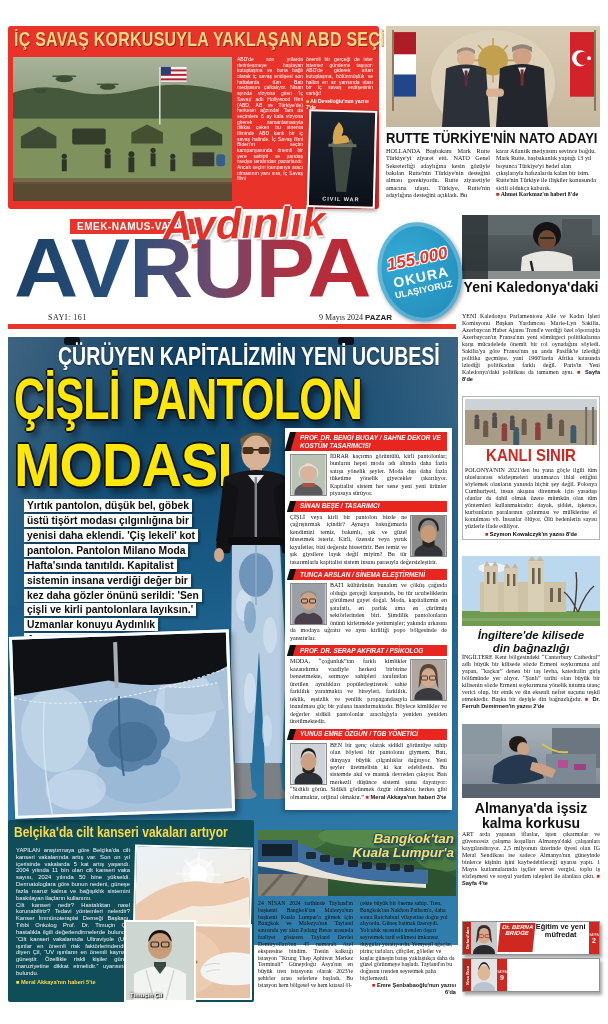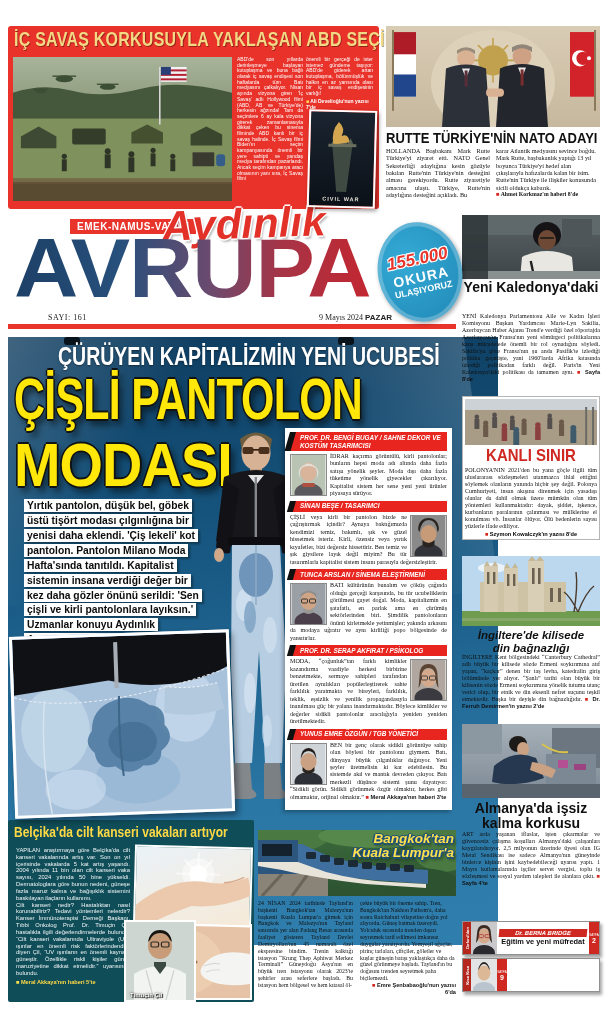--- a/index.html
+++ b/index.html
@@ -55,21 +55,21 @@
          background:radial-gradient(circle at 35% 35%,#35aad6,#1f87b5);
          box-shadow:inset 0 0 0 4px rgba(255,255,255,.25),1px 2px 4px rgba(0,0,0,.35);
          display:flex;flex-direction:column;align-items:center;justify-content:center;}
   .stamp-num{font-size:17px;font-weight:900;font-style:italic;color:#e8342b;
              text-shadow:1px 1px 0 #fff,-1px -1px 0 #fff,1px -1px 0 #fff,-1px 1px 0 #fff;}
   .stamp-l2{font-size:14px;font-weight:900;color:#fff;letter-spacing:1px;}
   .stamp-l3{font-size:9px;font-weight:900;color:#fff;}
 
   
   .feature{left:8px;top:337px;width:450px;height:608px;overflow:hidden;
-           background:linear-gradient(175deg,#0e3c5f 0%,#175781 35%,#2a76a4 75%,#2f7fae 100%);padding-left:40px;}
+           background:linear-gradient(175deg,#0e3c5f 0%,#175781 35%,#2a76a4 75%,#2f7fae 100%);}
   .beam1{position:absolute;left:-30px;top:-40px;width:250px;height:320px;
          background:linear-gradient(115deg,rgba(255,255,255,.25),rgba(255,255,255,0) 55%);transform:rotate(8deg);}
   .beam2{position:absolute;left:220px;top:-50px;width:250px;height:320px;
          background:linear-gradient(245deg,rgba(255,255,255,.22),rgba(255,255,255,0) 55%);transform:rotate(-8deg);}
   .lamp{position:absolute;width:16px;height:8px;border-radius:3px;background:#08131c;}
   .f-over{left:50px;top:5px;font-size:25px;font-weight:700;color:#fff;transform:scaleX(.78);
           transform-origin:0 0;white-space:nowrap;text-shadow:0 1px 2px rgba(0,0,0,.4);}
   .f-h{font-weight:900;color:#ffe70a;white-space:nowrap;transform:scaleX(.74);transform-origin:0 0;letter-spacing:-1px;
        text-shadow:2px 0 #101314,-2px 0 #101314,0 2px #101314,0 -2px #101314,5px 6px 8px rgba(0,0,0,.55);}
   .f-h1{left:6px;top:28px;font-size:58px;}
@@ -109,21 +109,21 @@
   .kilise-h{top:629px;font-size:11.5px;line-height:1.1;font-style:italic;}
   .almanya-h{top:801px;font-size:14px;line-height:1.05;}
 
   
   .colbox{position:absolute;left:462px;width:138px;height:34px;display:flex;background:#fff;
           border:1px solid #909090;box-shadow:2px 3px 3px rgba(0,0,0,.35);box-sizing:border-box;}
   .cb-side{width:8px;background:#b5271d;display:flex;align-items:center;justify-content:center;}
   .cb-side span{writing-mode:vertical-rl;transform:rotate(180deg);font-size:4.2px;font-weight:700;color:#fff;white-space:nowrap;}
   .cb-photo{width:26px;overflow:hidden;}
   .cb-photo svg{display:block;width:100%;height:100%;}
-  .cb-main{flex:1;padding:1px 2px;display:flex;flex-direction:column;justify-content:center;}
+  .cb-main{flex:1;padding:1px 2px;display:flex;flex-direction:row;justify-content:center;}
   .cb-name{background:#cf2820;color:#fff;font-style:italic;font-weight:800;font-size:6px;text-align:center;
            padding:1px 0;margin-bottom:1px;transform:skewX(-6deg);}
   .cb-topic{font-weight:800;font-size:7.4px;line-height:1.1;text-align:center;color:#111;}
   .cb-page{width:10px;background:#cf2820;color:#fff;display:flex;flex-direction:column;align-items:center;justify-content:center;}
   .cb-pl{font-size:3px;}
   .cb-pn{font-size:7px;font-weight:800;}
 
   
   .bel-box{left:8px;top:820px;width:246px;height:182px;background:#0f4e59;border-radius:2px;}
   .bel-head{position:absolute;left:6px;top:3px;font-size:15px;font-weight:800;color:#ffd944;

